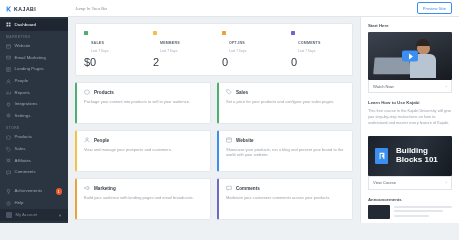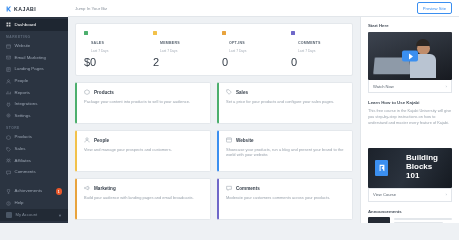--- a/index.html
+++ b/index.html
@@ -178,23 +178,23 @@
     display: flex; align-items: center;
     border: 1px solid #e1e5ea; border-top: none;
     padding: 3.5px 4px;
     font-size: 4.1px; color: #5c6husb;
     color: #5c6671;
   }
   .linkrow .arw { margin-left: auto; color: #b4bcc5; font-size: 4.4px; }
   .sec-title { font-size: 4.4px; font-weight: 700; color: #49525d; margin: 7px 0 3px; }
   .sec-text { font-size: 3.9px; color: #98a1ab; line-height: 1.5; }
   .course {
-    margin-top: 22px; width: 100%; height: 40px;
+    margin-top: 10px; width: 100%; height: 40px;
     background: linear-gradient(120deg,#1c222b 0%,#2a323d 50%,#151a21 100%);
-    display: flex; align-items: center; gap: 18px;
+    display: flex; align-items: center; gap: 8px;
     padding: 0 7px; border-radius: 1px; position: relative; overflow: hidden;
   }
   .course-ico {
     width: 13px; height: 16px; border-radius: 1px;
     background: #3b8ff0; flex-shrink: 0;
     display: flex; align-items: center; justify-content: center;
   }
   .course-ico svg { width: 8px; height: 8px; }
   .course-title { font-size: 8px; font-weight: 700; color: #fff; line-height: 1.12; }
   .ann-title { font-size: 4.3px; font-weight: 700; color: #49525d; margin: 7px 0 3px; }

